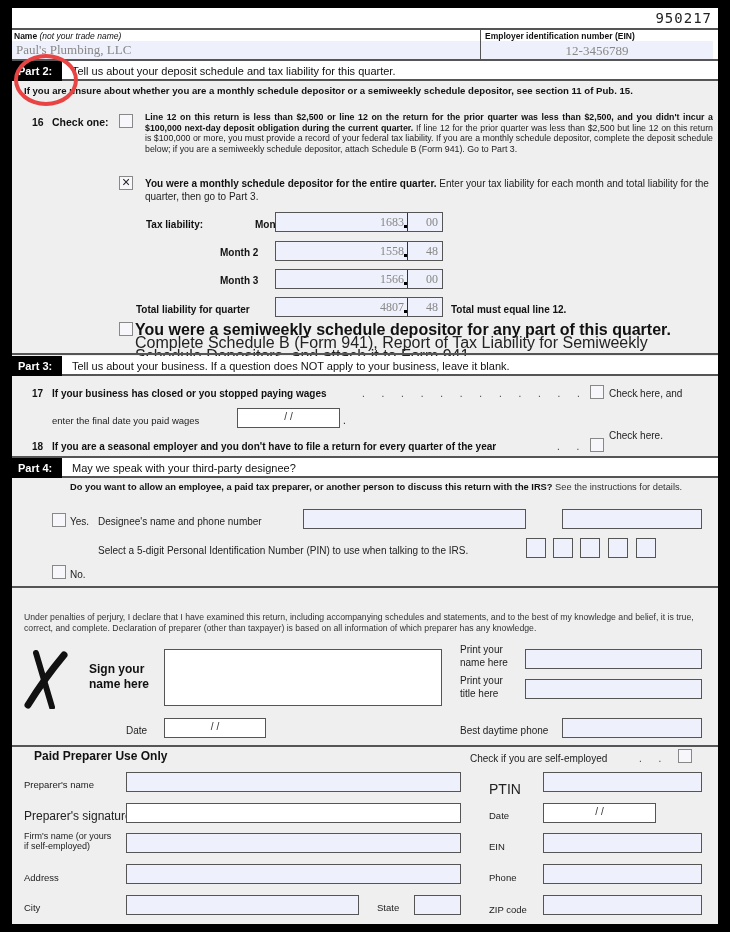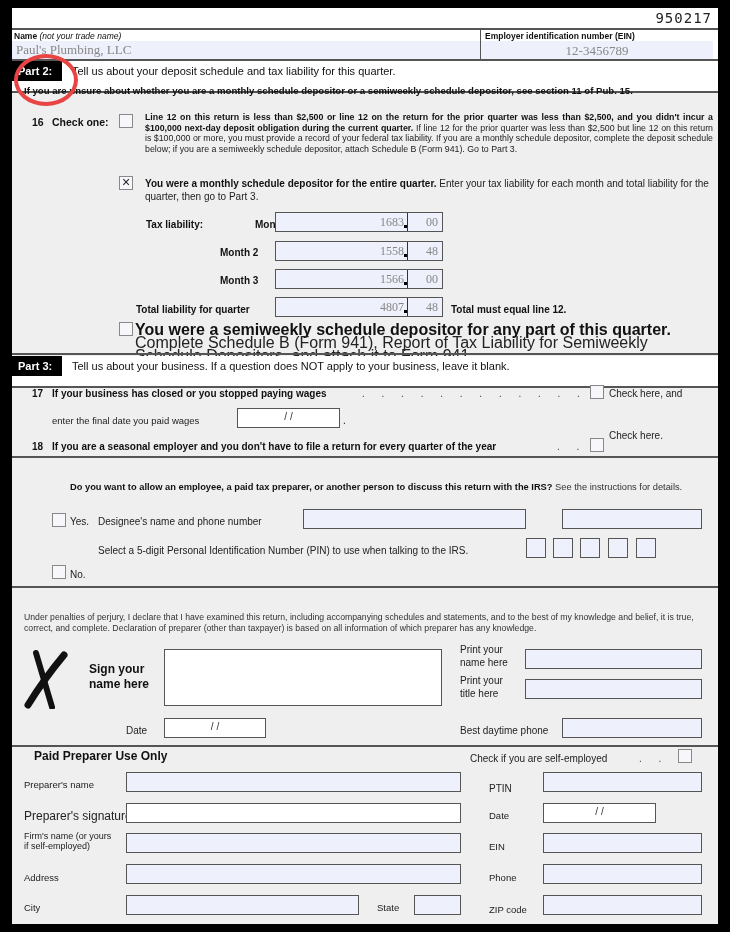--- a/index.html
+++ b/index.html
@@ -8,21 +8,21 @@
   .page { position: absolute; left: 12px; top: 8px; width: 706px; height: 916px; background: #efefef; }
   .abs { position: absolute; }
   .formno { position: absolute; right: 6px; top: 2px; font-family: "DejaVu Sans Mono", monospace; font-size: 14px; letter-spacing: 1px; color: #222; }
   .white { background: #fff; }
   .rule { position: absolute; left: 0; right: 0; height: 2px; background: #555; }
   .label-sm { font-size: 8.5px; font-weight: bold; }
   .label-sm i { font-weight: normal; }
   .nameval { font-family: "Liberation Serif", serif; font-size: 13px; color: #888; }
   .field { position: absolute; background: #eef0fb; border: 1px solid #555; border-top-width: 1.5px; border-left-width: 1.5px; }
   .field.white-f { background: #fff; }
-  .partbar { position: absolute; left: 0; right: 0; height: 32px; background: #fff; border-bottom: 2px solid #555; }
+  .partbar { position: absolute; left: 0; right: 0; height: 20px; background: #fff; border-bottom: 2px solid #555; }
   .parttag { position: absolute; left: 0; top: 0; height: 20px; width: 50px; background: #000; color: #fff; font-weight: bold; font-size: 11px; padding: 4px 0 0 6px; }
   .parttitle { position: absolute; left: 60px; top: 4px; font-weight: normal; font-size: 11px; }
   .txt { position: absolute; font-size: 10px; line-height: 12px; }
   .b { font-weight: bold; }
   .small { font-size: 8.8px; line-height: 10.6px; color: #222; }
   .cb { position: absolute; width: 14px; height: 14px; background: #f6f6fb; border: 1px solid #888; }
   .cb.checked::after { content: "×"; position: absolute; left: 2px; top: -3px; font-size: 14px; color: #222; }
   .money { position: absolute; height: 20px; background: #eef0fb; border: 1.5px solid #555; }
   .money .d { position: absolute; right: 38px; top: 2px; font-family: "Liberation Serif", serif; font-size: 12px; color: #888; }
   .money .c { position: absolute; right: 4px; top: 2px; font-family: "Liberation Serif", serif; font-size: 12px; color: #888; }
@@ -131,20 +131,24 @@
   </div>
   <div class="txt" style="left:331px;top:407px;">.</div>
 
   <div class="txt b" style="left:20px;top:433px;">18</div>
   <div class="txt b" style="left:40px;top:433px;">If you are a seasonal employer and you don't have to file a return for every quarter of the year</div>
   <div class="txt dots" style="left:545px;top:433px;color:#444;">. .</div>
   <div class="cb" style="left:578px;top:430px;"></div>
   <div class="txt" style="left:597px;top:422px;color:#222;">Check here.</div>
   <div class="rule" style="top:448px;"></div>
 
+  <div class="partbar" style="top:450px;">
+    <div class="parttag">Part 4:</div>
+    <div class="parttitle">May we speak with your third-party designee?</div>
+  </div>
   <div class="txt" style="left:40px;top:473px;width:640px;font-size:9.3px;line-height:13px;color:#333;margin-left:18px;">
     <span class="b" style="color:#111;">Do you want to allow an employee, a paid tax preparer, or another person to discuss this return with the IRS?</span><span> See the instructions for details.</span>
   </div>
   <div class="cb" style="left:40px;top:505px;"></div>
   <div class="txt" style="left:58px;top:508px;color:#222;">Yes.</div>
   <div class="txt" style="left:86px;top:508px;color:#222;">Designee's name and phone number</div>
   <div class="field" style="left:291px;top:501px;width:223px;height:20px;"></div>
   <div class="field" style="left:550px;top:501px;width:140px;height:20px;"></div>
   <div class="txt" style="left:86px;top:537px;color:#222;">Select a 5-digit Personal Identification Number (PIN) to use when talking to the IRS.</div>
   <div class="field" style="left:514px;top:530px;width:20px;height:20px;"></div>
@@ -185,21 +189,21 @@
   <div class="field" style="left:550px;top:710px;width:140px;height:20px;"></div>
   <div class="rule" style="top:737px;"></div>
 
   <div class="txt b" style="left:22px;top:742px;font-size:12px;">Paid Preparer Use Only</div>
   <div class="txt" style="left:458px;top:745px;color:#222;">Check if you are self-employed</div>
   <div class="txt dots" style="left:627px;top:745px;color:#444;">. . .</div>
   <div class="cb" style="left:666px;top:741px;"></div>
 
   <div class="txt" style="left:12px;top:771px;font-size:9.5px;color:#222;">Preparer's name</div>
   <div class="field" style="left:114px;top:764px;width:335px;height:20px;"></div>
-  <div class="txt" style="left:477px;top:775px;font-size:10px;color:#222;">PTIN</div>
+  <div class="txt" style="left:477px;top:775px;font-size:14px;color:#222;">PTIN</div>
   <div class="field" style="left:531px;top:764px;width:159px;height:20px;"></div>
 
   <div class="txt" style="left:12px;top:802px;font-size:12px;color:#222;">Preparer's signature</div>
   <div class="field white-f" style="left:114px;top:795px;width:335px;height:20px;"></div>
   <div class="txt" style="left:477px;top:802px;font-size:9.5px;color:#222;">Date</div>
   <div class="field white-f" style="left:531px;top:795px;width:113px;height:20px;">
     <span class="dateval">/     /</span>
   </div>
 
   <div class="txt" style="left:12px;top:823px;font-size:9px;line-height:10px;color:#222;">

